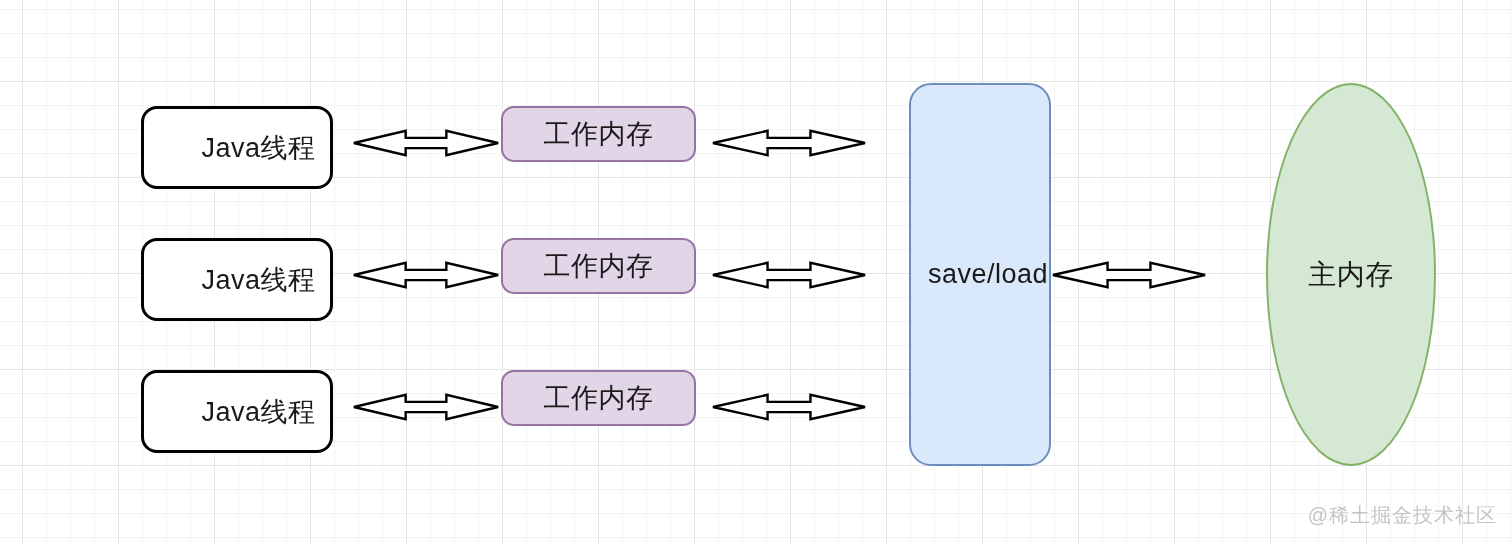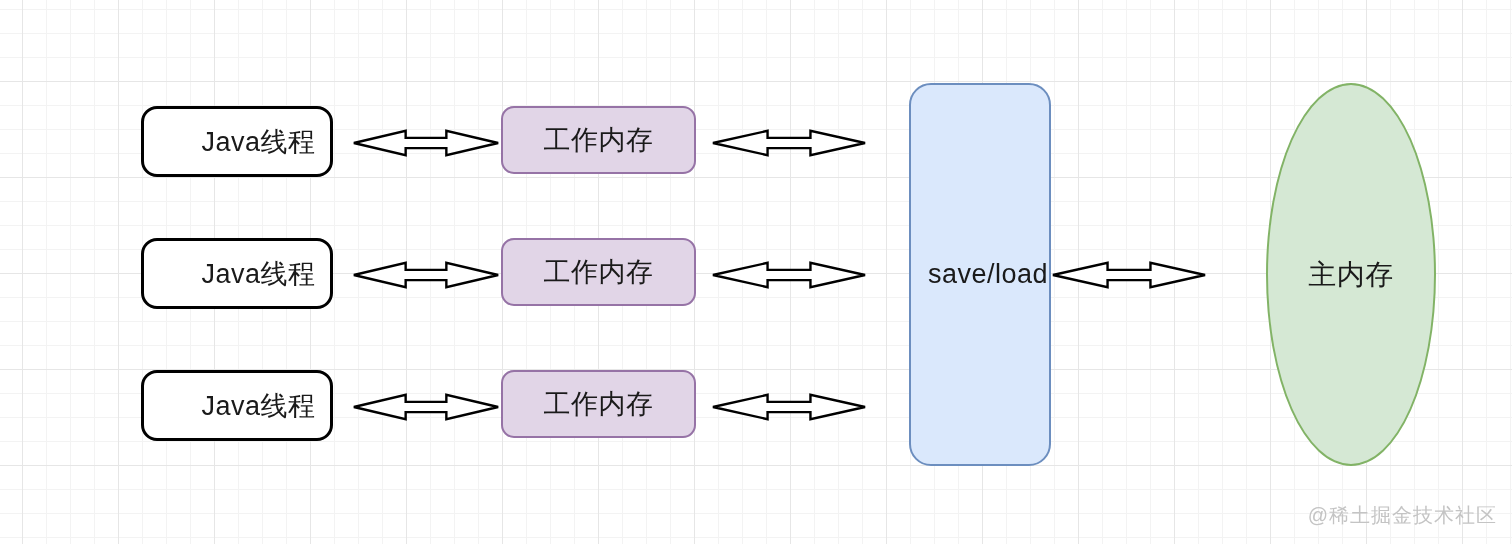--- a/index.html
+++ b/index.html
@@ -28,30 +28,30 @@
     justify-content: center;
     box-sizing: border-box;
     font-size: 27px;
     color: var(--text, #1a1a1a);
     white-space: nowrap;
     letter-spacing: 0.5px;
   }
   .thread-box {
     left: 141px;
     width: 192px;
-    height: 71px;
+    height: 83px;
     background: var(--thread-fill, #ffffff);
     border: 3px solid var(--thread-stroke, #000000);
     border-radius: 16px;
     padding-left: 43px;
   }
   .work-box {
     left: 501px;
     width: 195px;
-    height: 68px;
+    height: 56px;
     background: var(--work-memory-fill, #e1d5e7);
     border: 2.5px solid var(--work-memory-stroke, #9673a6);
     border-radius: 13px;
   }
   .saveload-box {
     left: 909px;
     top: 83px;
     width: 142px;
     height: 383px;
     background: var(--save-load-fill, #dae8fc);

